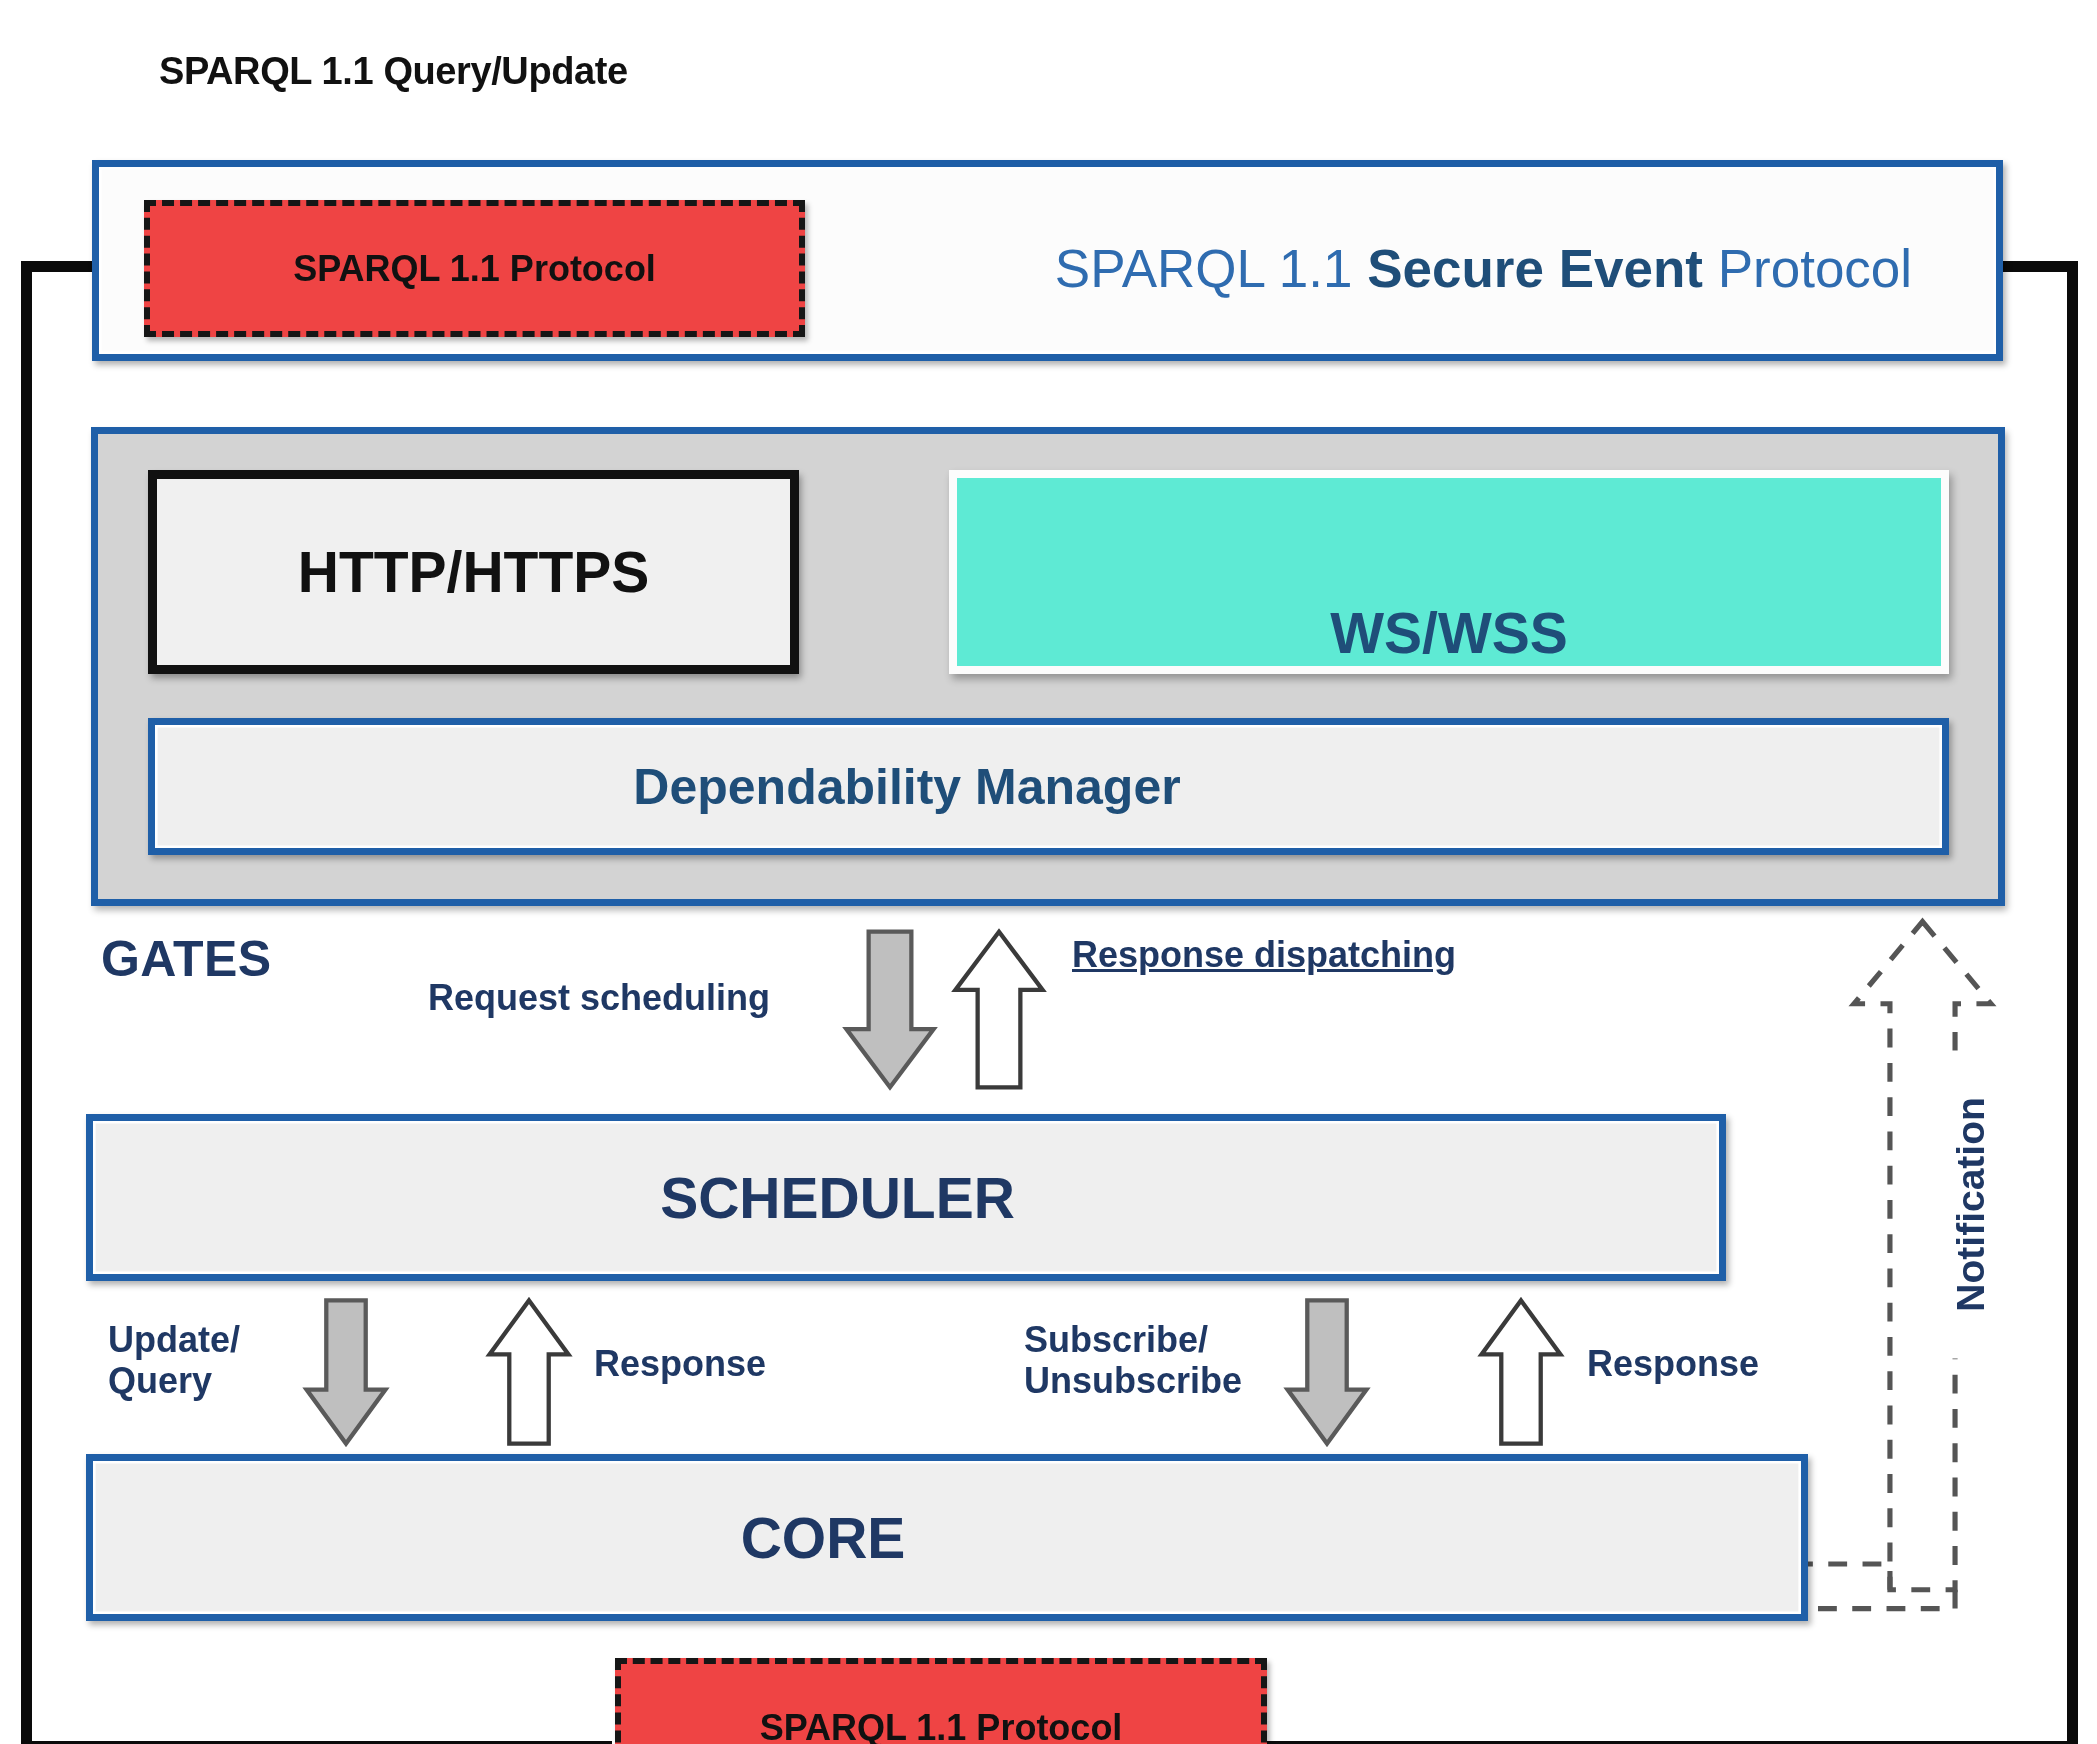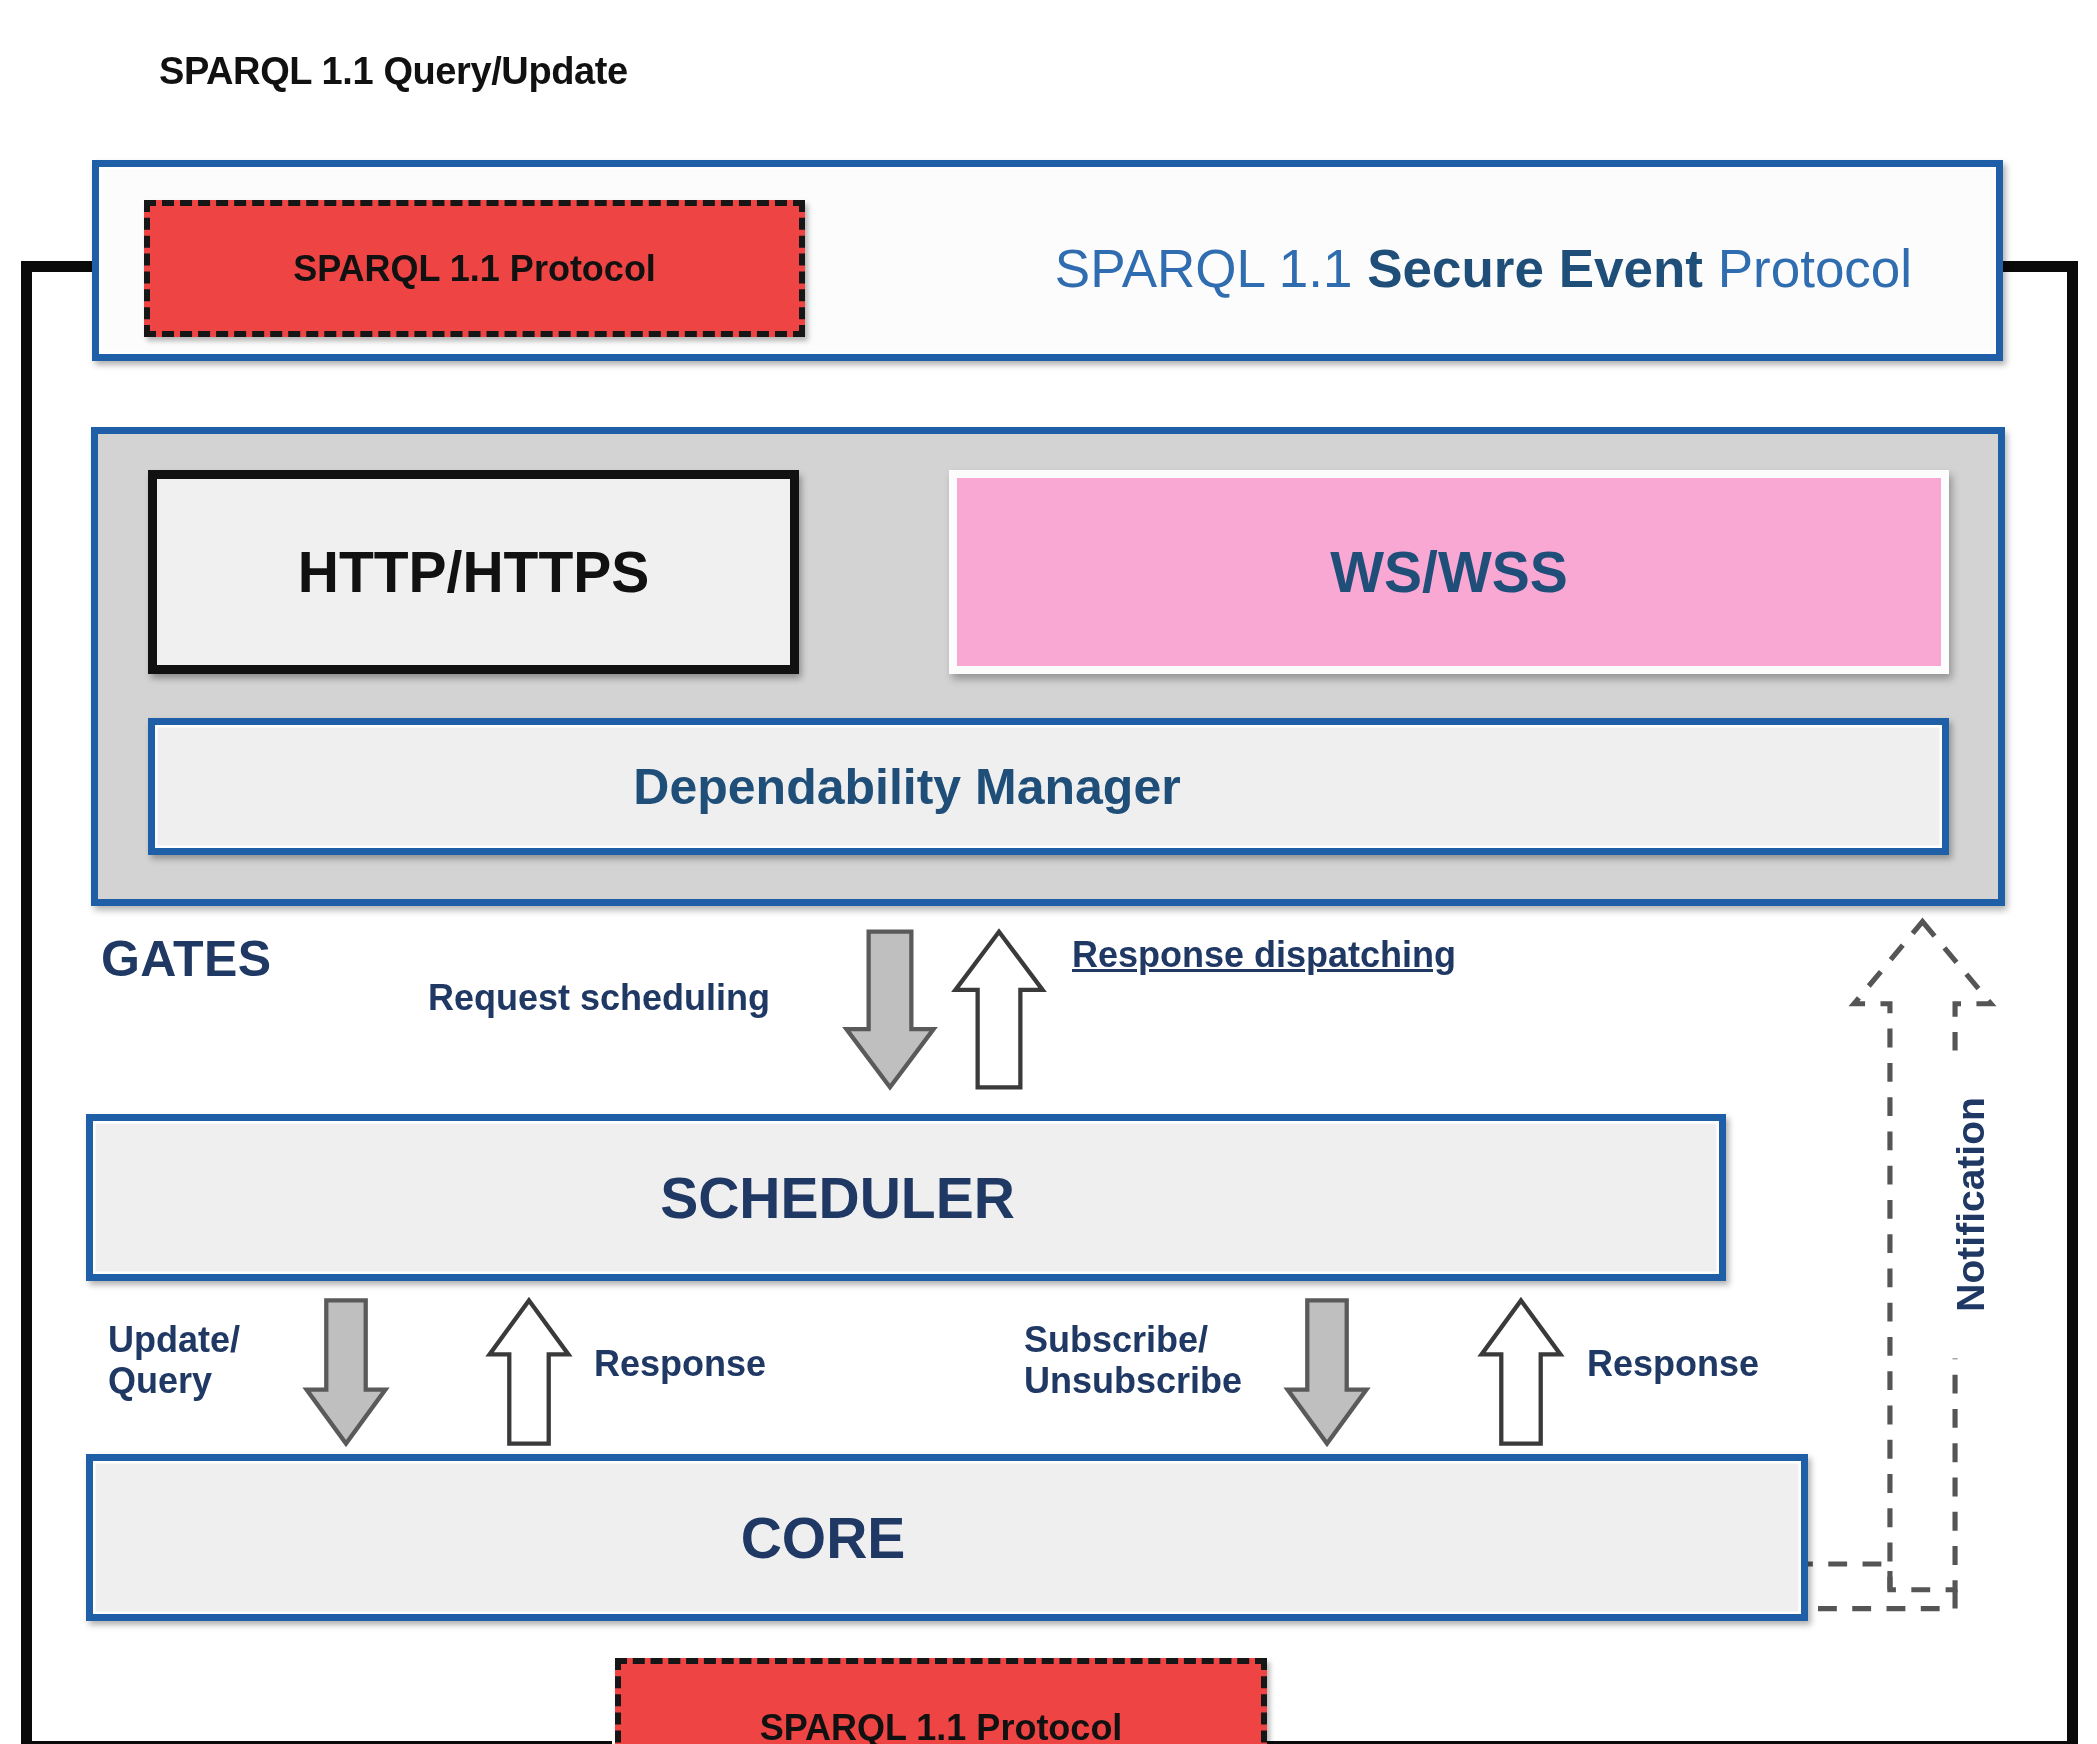--- a/index.html
+++ b/index.html
@@ -72,24 +72,24 @@
   }
   #http-box{
     background:#F0F0F0;
     border:9.4px solid #111111;
     box-sizing:border-box;
     display:flex;align-items:center;justify-content:center;
     box-shadow:3.4px 5.1px 6.8px rgba(0,0,0,0.35);
   }
   #http-box .boxlabel{color:#111111;}
   #ws-box{
-    background:#f9a8d4;
+    background:#5eead4;
     border:8.6px solid #FCFCFC;
     box-sizing:border-box;
-    display:flex;align-items:center;justify-content:center;
+    display:flex;align-items:flex-end;justify-content:center;
     box-shadow:3.4px 5.1px 7.7px rgba(0,0,0,0.30);
   }
 
   
   .arrlabel{
     color:#1F3864;
     font-weight:bold;
     font-size:36px;
     line-height:1.14;
     white-space:pre-line;

